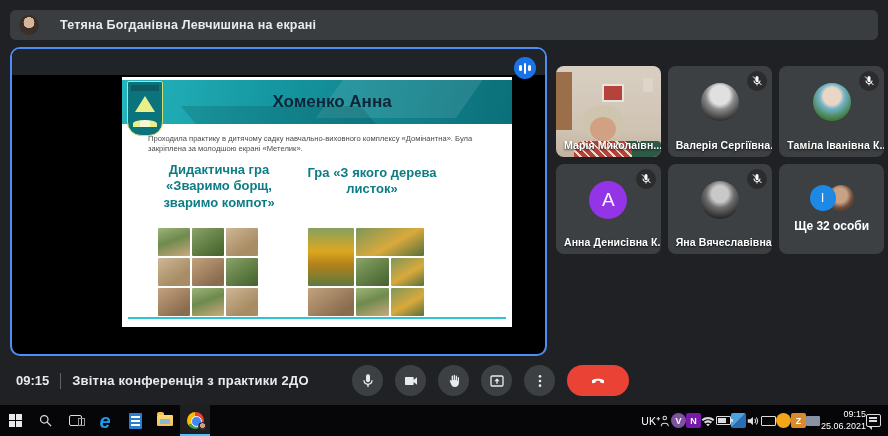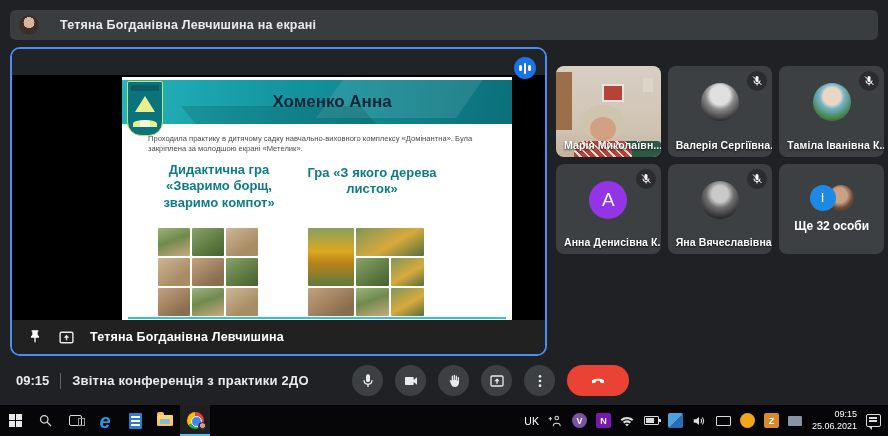--- a/index.html
+++ b/index.html
@@ -164,21 +164,21 @@
   .folder-icon:before { content:""; position:absolute; left:0; top:-3px; width:7px; height:3px; background:#f2c14e;
     border-radius:2px 2px 0 0; }
   .folder-icon:after { content:""; position:absolute; left:3px; top:4px; width:10px; height:5px; background:#8ab8d8; }
   .chrome-icon { width:17px; height:17px; border-radius:50%;
     background:conic-gradient(#ea4335 0 33%, #34a853 33% 66%, #fbbc05 66% 100%); position:relative; }
   .chrome-icon:before { content:""; position:absolute; left:4px; top:4px; width:9px; height:9px; border-radius:50%;
     background:#4285f4; border:1.5px solid #fff; }
   .chrome-icon .ovl { position:absolute; right:-3px; bottom:-2px; width:9px; height:9px; border-radius:50%;
     background:radial-gradient(circle at 50% 35%, #caa184 0 40%, #3a2c22 45%); border:1px solid #222; }
 
-  .tb-right { margin-left:auto; display:flex; align-items:center; gap:9px; padding-right:7px; height:100%; }
+  .tb-right { margin-left:auto; display:flex; align-items:center; gap:0; padding-right:7px; height:100%; }
   .lang { color:#fff; font-size:10.5px; }
   .tray { width:15px; height:15px; display:flex; align-items:center; justify-content:center; font-size:9px;
     color:#fff; font-weight:bold; }
   .tr-viber { background:#7d529e; border-radius:50%; }
   .tr-onenote { background:#7719aa; border-radius:2px; }
   .tr-battery { width:15px; height:9px; border:1.2px solid #dcdcdc; border-radius:1px; position:relative; }
   .tr-battery:before { content:""; position:absolute; right:-3px; top:2px; width:2px; height:3px; background:#dcdcdc; }
   .tr-battery:after { content:""; position:absolute; left:1px; top:1px; bottom:1px; width:8px; background:#dcdcdc; }
   .tr-net { background:linear-gradient(135deg,#4aa3e0 0 50%, #2a6db0 50%); border-radius:2px; }
   .tr-display { width:15px; height:10px; border:1.2px solid #dcdcdc; border-radius:1px; }
@@ -307,33 +307,20 @@
     </div>
     <div class="slide-line"></div>
   </div>
 
   <div class="stage-audio">
       <i></i>
       <i></i>
       <i></i>
     </div>
 
-  <div class="stage-namebar">
-    <span class="icon-btn">
-        <svg width="16" height="16">
-          <use href="#i-pin"></use>
-        </svg>
-      </span>
-    <span class="icon-btn">
-        <svg width="17" height="17">
-          <use href="#i-present"></use>
-        </svg>
-      </span>
-    <span class="nm">Тетяна Богданівна Левчишина</span>
-  </div>
 </div>
 
 <div class="pgrid">
 
   <div class="tile">
     <div class="vid-maria">
       <div class="door"></div>
         <div class="pic1"></div>
         <div class="pic2"></div>
       <div class="couch"></div>

